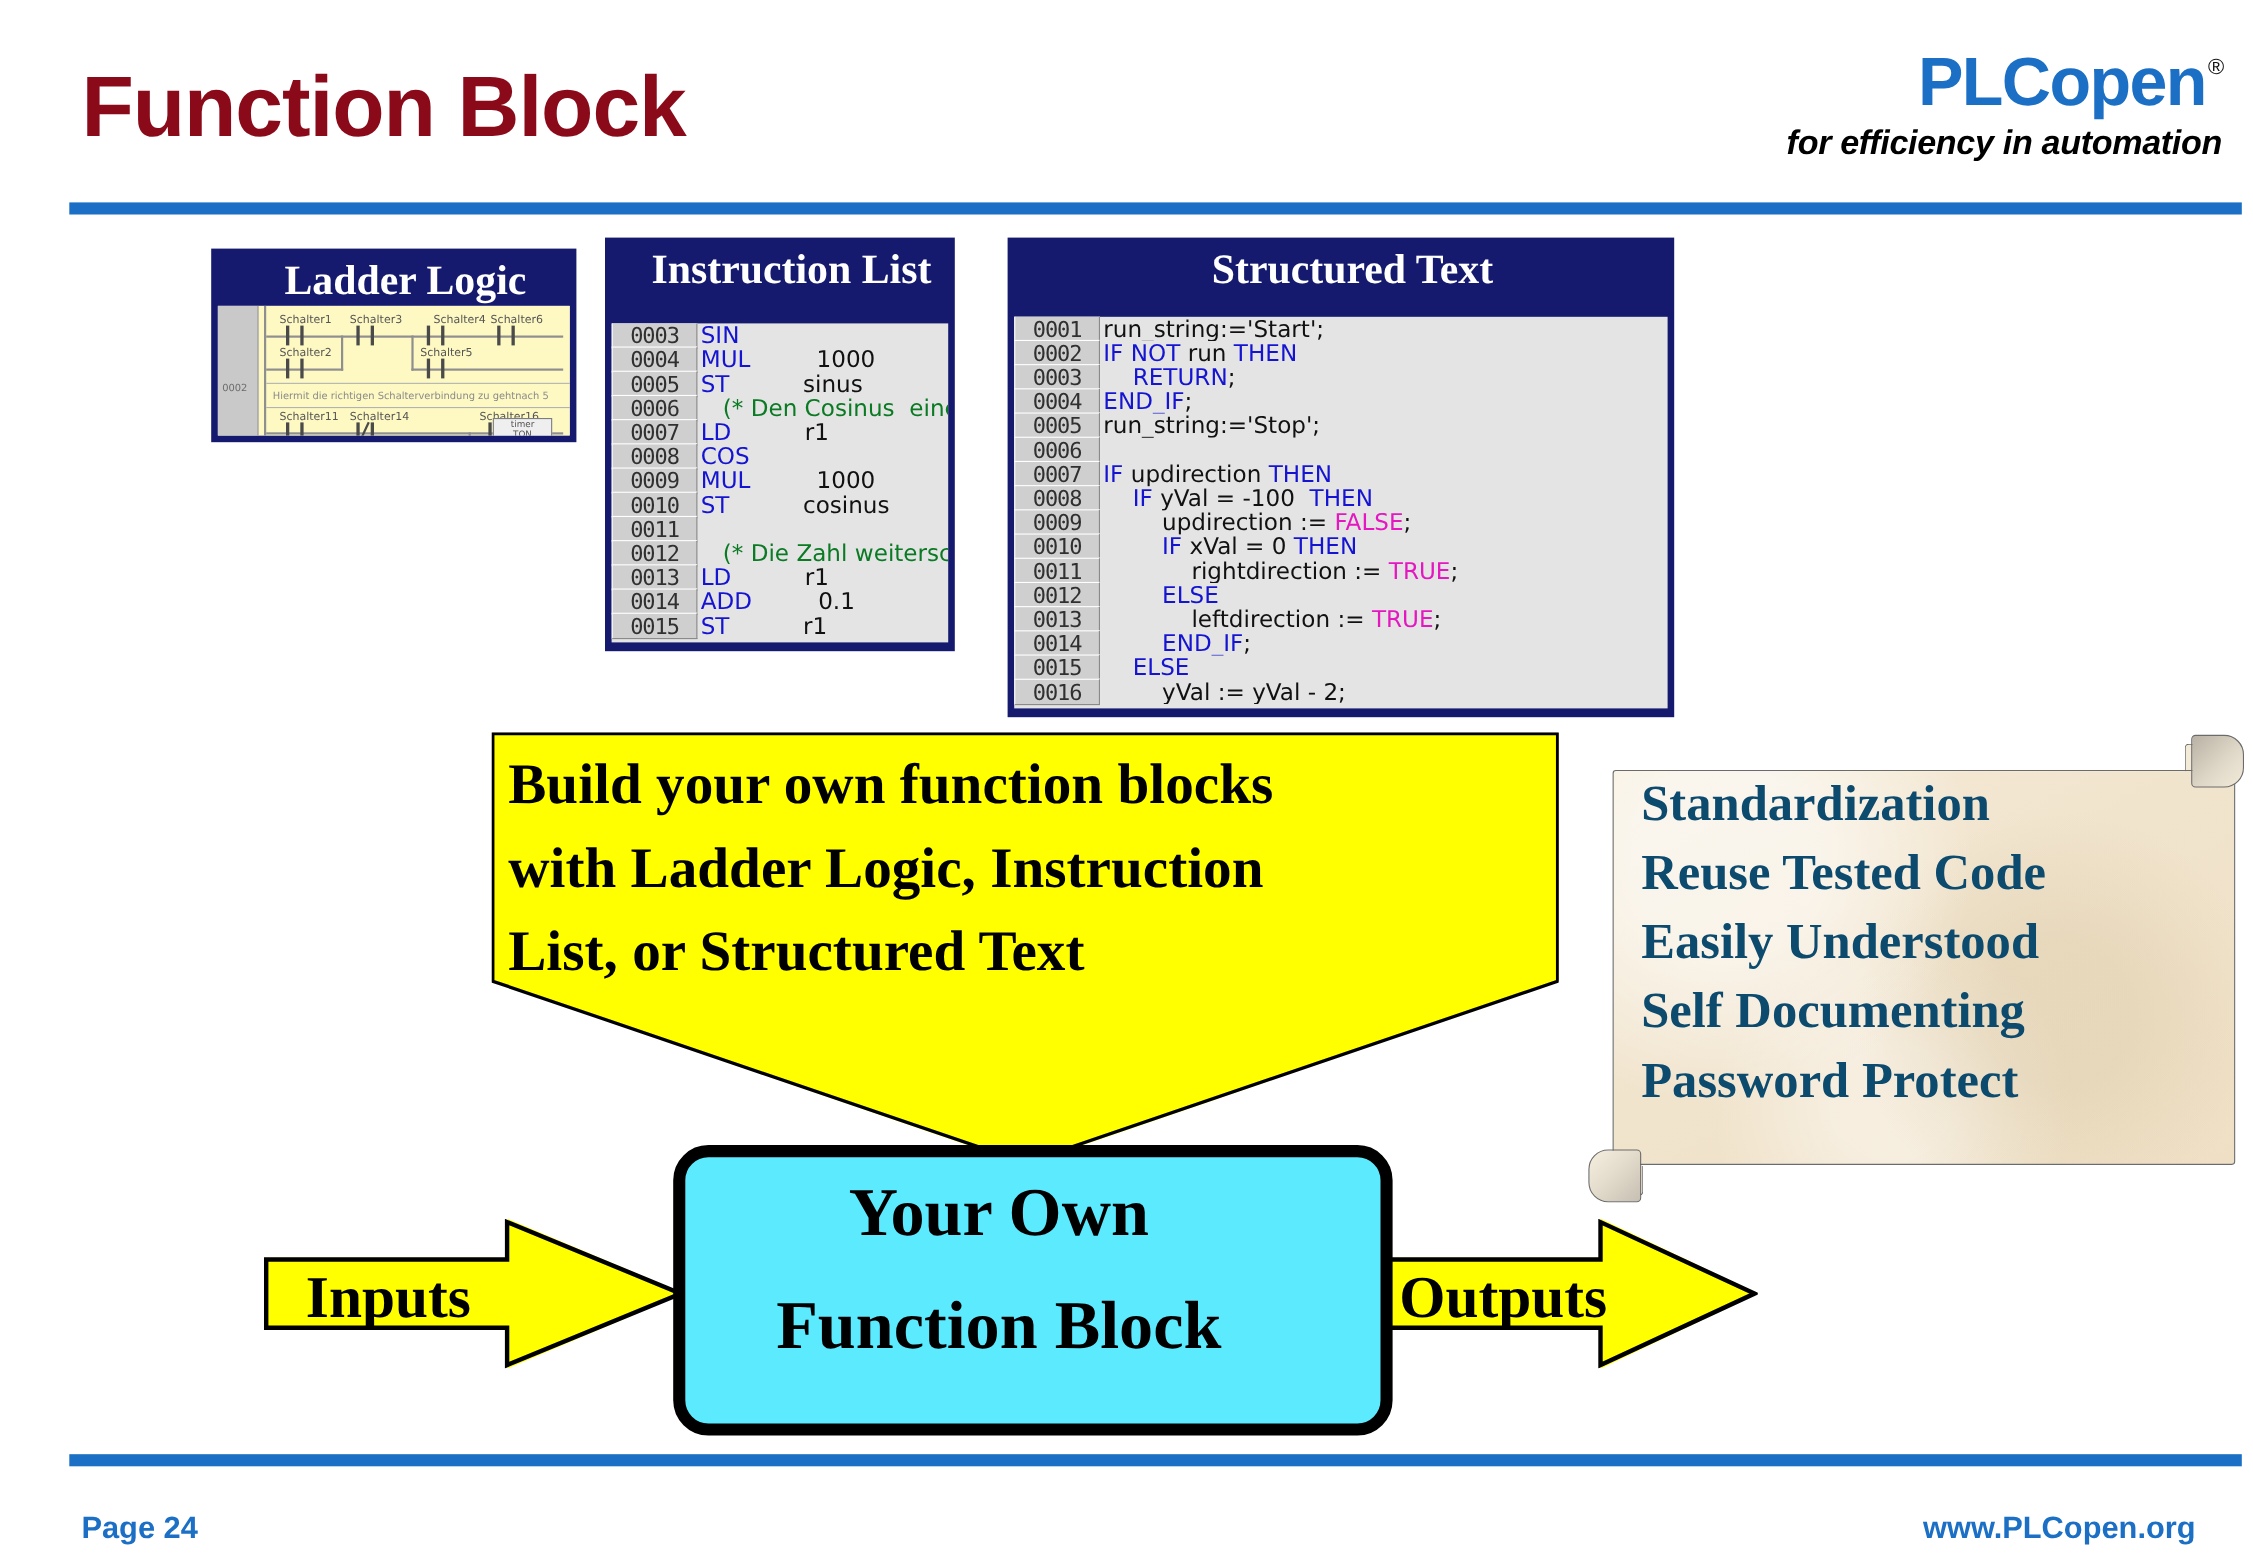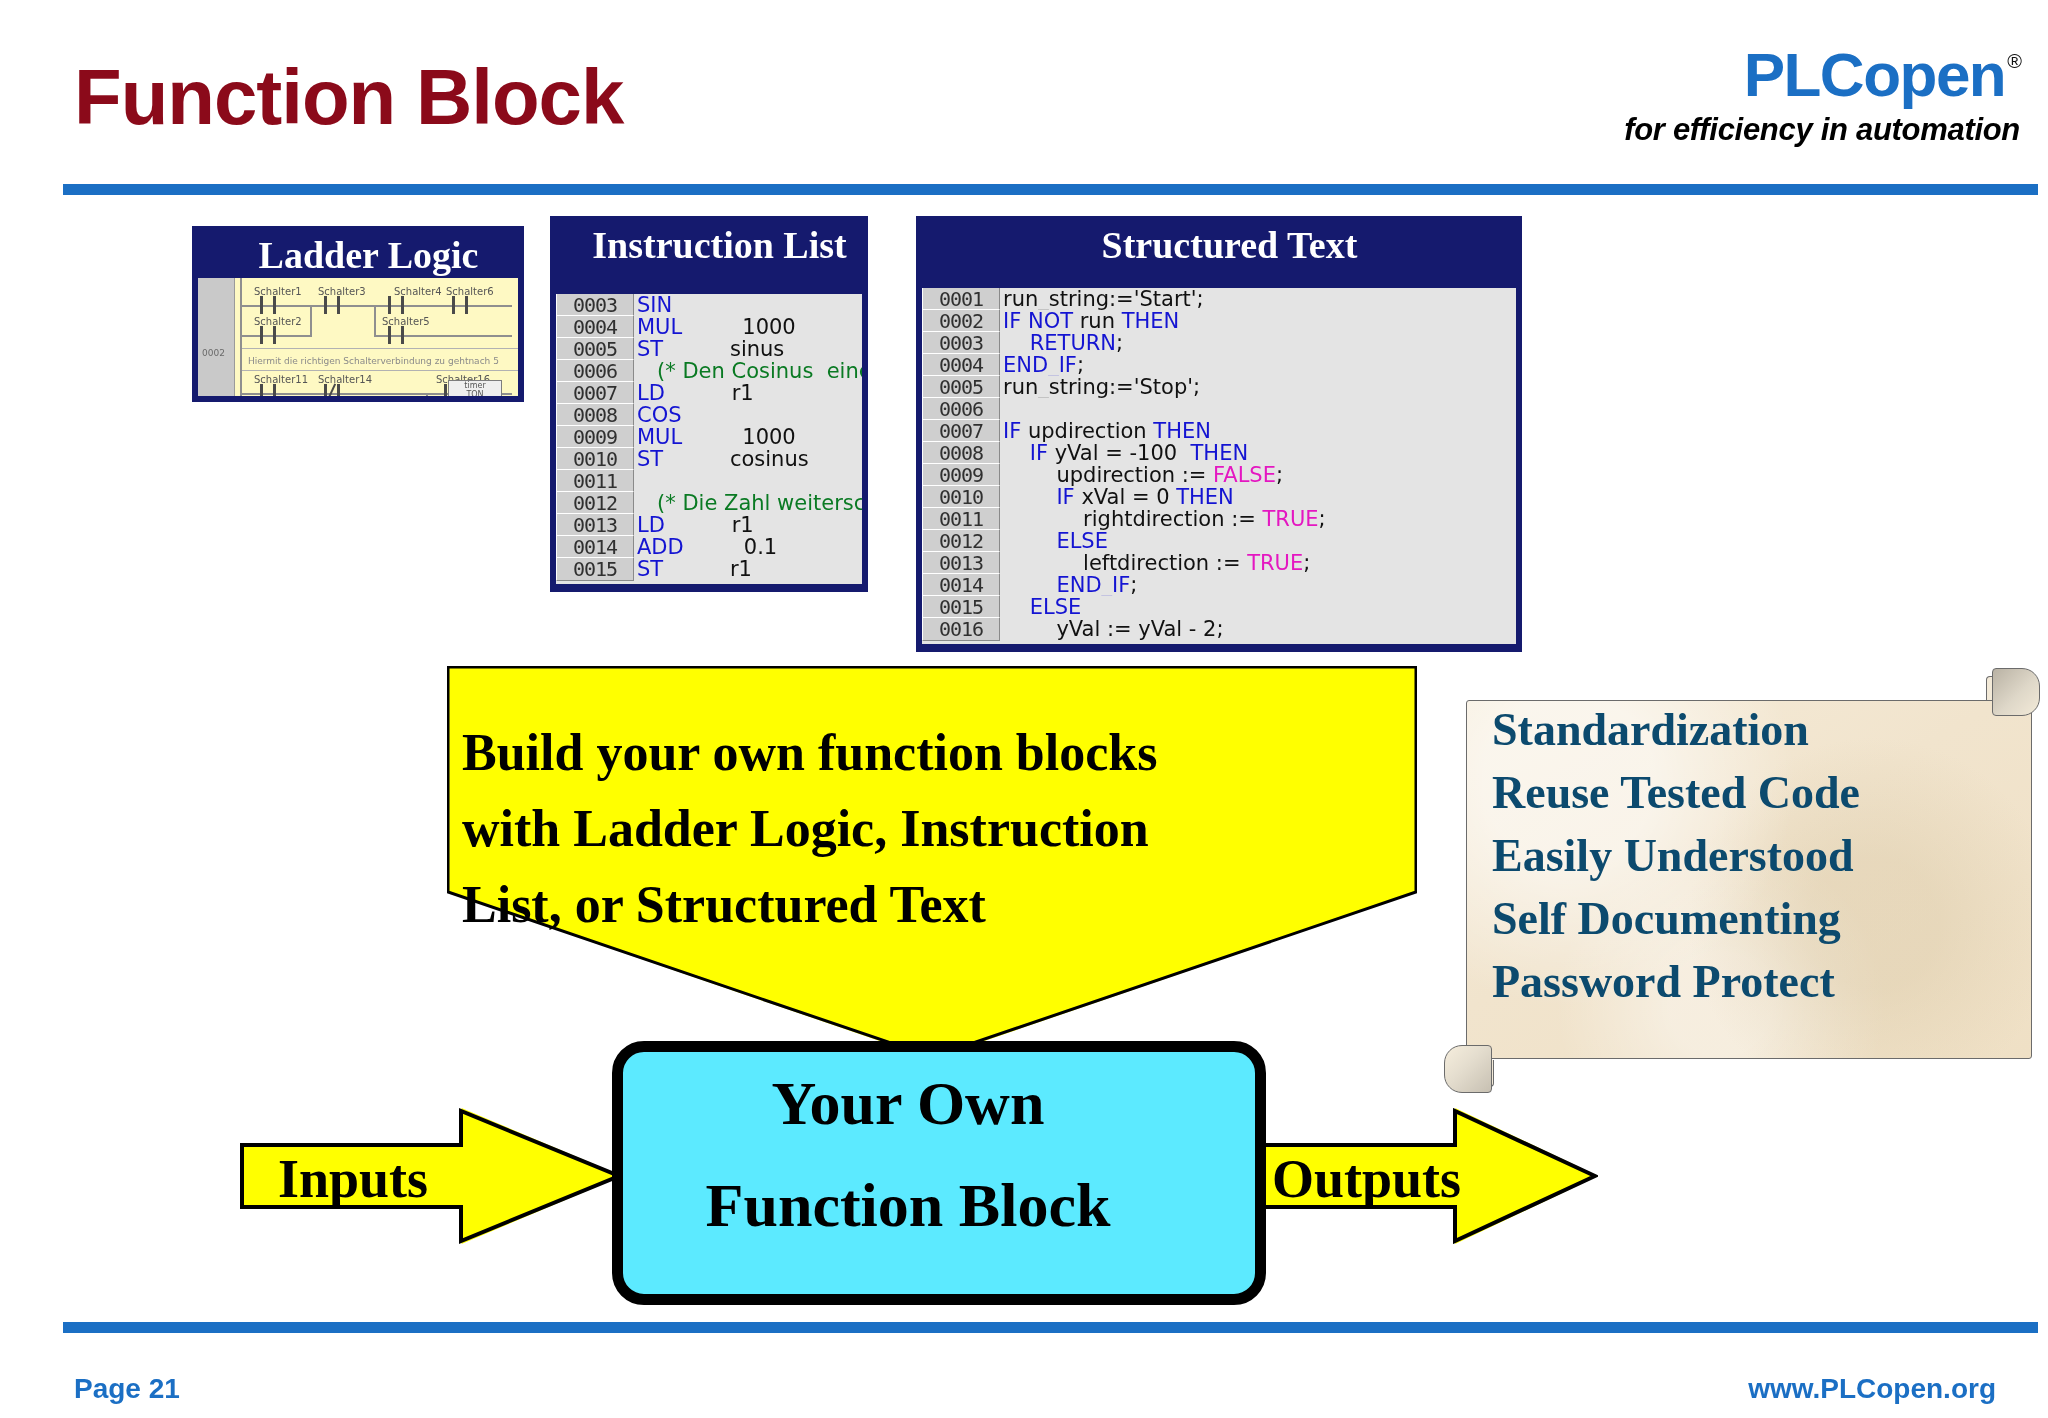--- a/index.html
+++ b/index.html
@@ -277,21 +277,21 @@
     position: absolute;
     left: 447px;
     top: 666px;
     width: 970px;
     height: 393px;
     pointer-events: none;
   }
   .callout-text {
     position: absolute;
     left: 462px;
-    top: 715px;
+    top: 676px;
     width: 940px;
     font-family: "Liberation Serif", serif;
     font-weight: bold;
     font-size: 52px;
     line-height: 76px;
     color: #000;
   }
 
   
   .scroll-outer {
@@ -540,16 +540,16 @@
   </svg>
   <div class="arrow-label lbl-outputs">Outputs</div>
 
   <div class="fb"></div>
   <div class="fb-text">
     <div>Your Own</div>
     <div>Function Block</div>
   </div>
 
   <div class="rule-bottom"></div>
-  <div class="page-label">Page  21</div>
+  <div class="page-label">Page  24</div>
   <div class="site-label">www.PLCopen.org</div>
 
 </div>
 
 </body></html>

